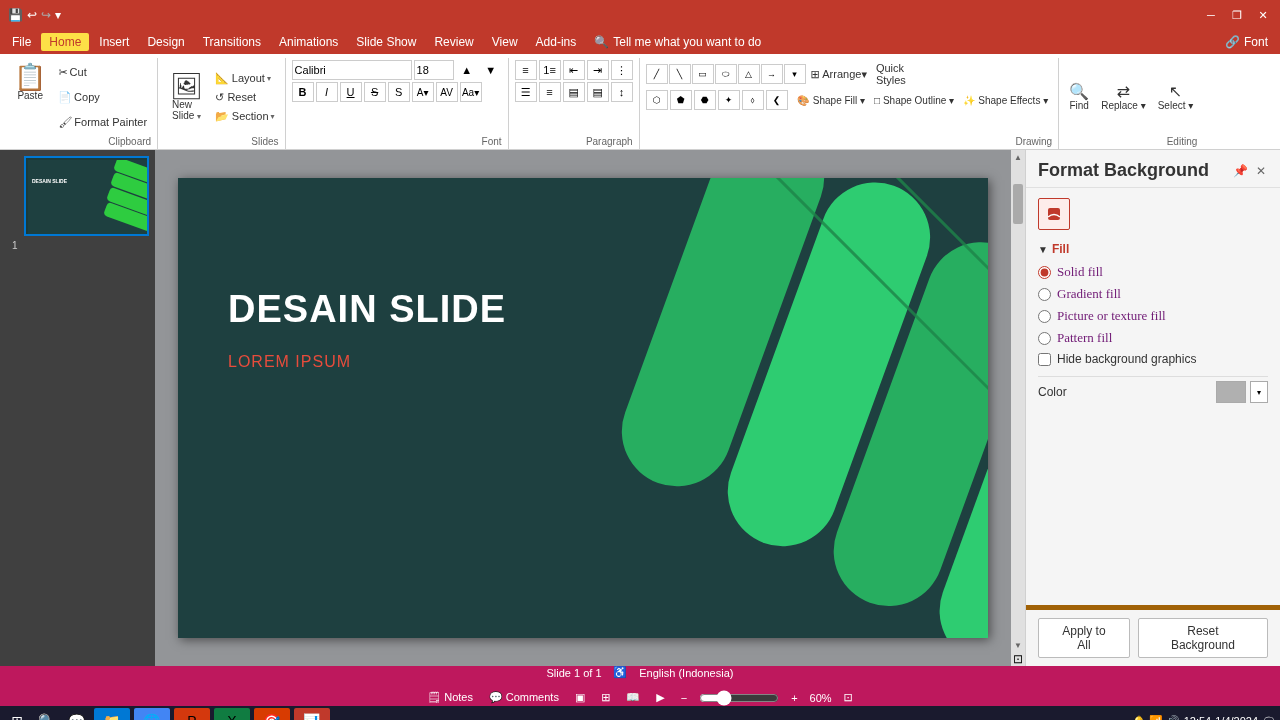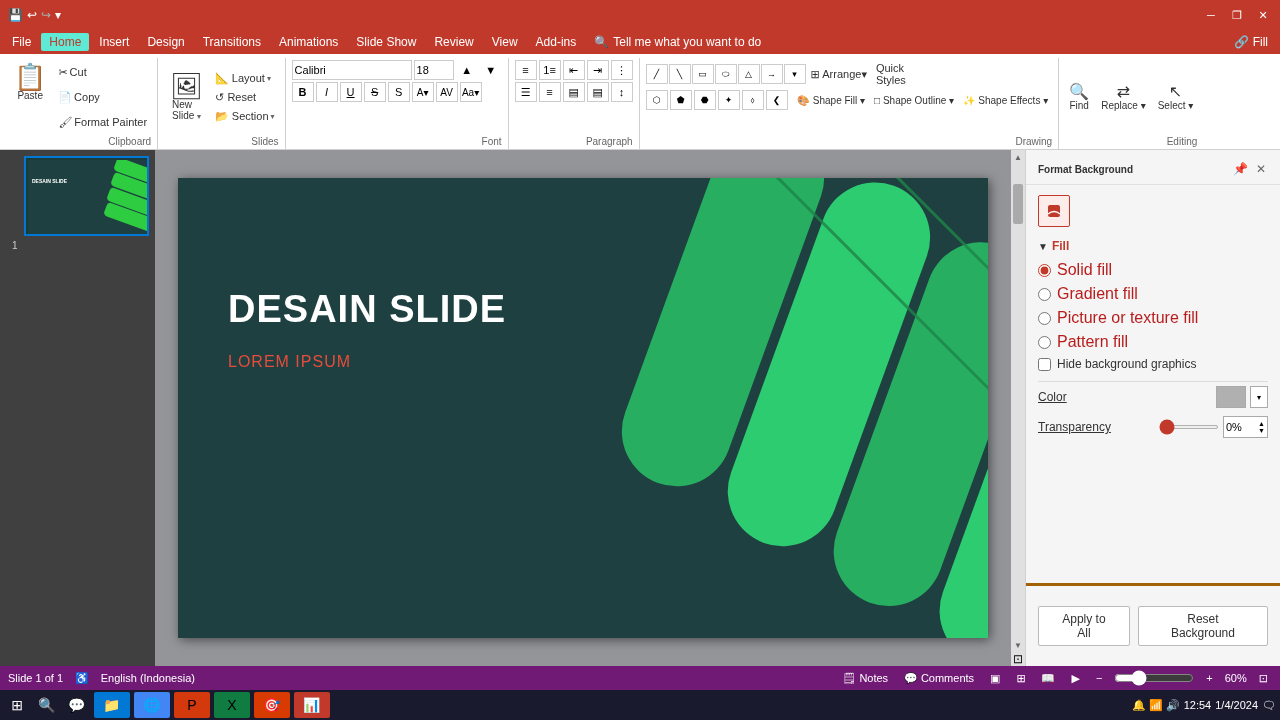--- a/index.html
+++ b/index.html
@@ -31,21 +31,21 @@
       gap: 2px;
     }
     .menu-item {
       padding: 2px 8px;
       color: white;
       font-size: 12px;
       cursor: pointer;
       border-radius: 2px;
     }
     .menu-item:hover, .menu-item.active { background: #922b21; }
-    .menu-item.active { background: #5eead4; color: #c0392b; }
+    .menu-item.active { background: #fde047; color: #c0392b; }
 
     
     #ribbon {
       background: #fff;
       border-bottom: 1px solid #d0d0d0;
       display: flex;
       flex-direction: column;
       height: 96px;
     }
     .ribbon-content {
@@ -215,21 +215,21 @@
     }
     #format-panel-header {
       background: #f5f5f5;
       padding: 10px 12px 6px 12px;
       display: flex;
       align-items: center;
       justify-content: space-between;
       border-bottom: 1px solid #e0e0e0;
     }
     #format-panel-header .panel-title {
-      font-size: 10px;
+      font-size: 18px;
       font-weight: 600;
       color: #333;
     }
     #format-panel-header .panel-controls { display: flex; gap: 4px; }
     #format-panel-header .panel-btn { cursor: pointer; color: #666; font-size: 12px; padding: 2px; }
     #format-panel-content {
       flex: 1;
       padding: 10px 12px;
       overflow-y: auto;
     }
@@ -259,36 +259,36 @@
     .section-header .chevron { font-size: 10px; color: #333; }
     .section-header .section-label { font-size: 12px; font-weight: 600; color: #c0392b; }
     .radio-option {
       display: flex;
       align-items: center;
       gap: 6px;
       margin-bottom: 6px;
       cursor: pointer;
     }
     .radio-option input[type="radio"] { accent-color: #c0392b; }
-    .radio-option label { font-size: 16px; color: #b91c1c; cursor: pointer; }
+    .radio-option label { font-size: 13px; color: #701a75; cursor: pointer; font-family: Liberation Serif, serif; }
     .checkbox-option {
       display: flex;
       align-items: center;
       gap: 6px;
       margin-bottom: 10px;
     }
     .checkbox-option input[type="checkbox"] { accent-color: #c0392b; }
     .checkbox-option label { font-size: 12px; color: #333; }
     .prop-row {
       display: flex;
       align-items: center;
       justify-content: space-between;
       margin-bottom: 8px;
     }
-    .prop-label { font-size: 12px; color: #333; text-decoration: underline; }
+    .prop-label { font-size: 12px; color: #333; }
     .prop-control { display: flex; align-items: center; gap: 4px; }
     .color-swatch {
       width: 30px;
       height: 22px;
       background: #d0d0d0;
       border: 1px solid #aaa;
       cursor: pointer;
     }
     .dropdown-btn {
       width: 18px;
@@ -313,46 +313,47 @@
       background: white;
       font-size: 11px;
       text-align: center;
       display: flex;
       align-items: center;
       justify-content: space-between;
       padding: 0 2px;
     }
 
     #format-panel-footer {
-      padding: 20px 12px;
-      border-top: 3px solid #a16207;
+      padding: 8px 12px;
+      border-top: 5px solid #a16207;
       display: flex;
       gap: 8px;
       justify-content: center;
     }
     .footer-btn {
       padding: 5px 16px;
       border: 1px solid #bbb;
       background: white;
       cursor: pointer;
       font-size: 12px;
       color: #333;
       border-radius: 2px;
     }
 
     
     #statusbar {
-      height: 24px;
-      background: #701a75;
+      height: 40px;
+      background: #be185d;
       display: flex;
       align-items: center;
       padding: 0 8px;
       color: white;
       font-size: 11px;
       justify-content: space-between;
+      flex-direction: column;
     }
     .statusbar-left { display: flex; align-items: center; gap: 12px; }
     .statusbar-right { display: flex; align-items: center; gap: 8px; }
     .statusbar-btn { cursor: pointer; padding: 2px 4px; }
 
     
     #taskbar {
       height: 30px;
       background: #1a1a2e;
       display: flex;
@@ -437,21 +438,21 @@
   <div class="menu-item">Transitions</div>
   <div class="menu-item">Animations</div>
   <div class="menu-item">Slide Show</div>
   <div class="menu-item">Review</div>
   <div class="menu-item">View</div>
   <div class="menu-item">Add-ins</div>
   <div class="menu-item" style="display:flex;align-items:center;gap:4px;">
     <span>🔍</span> Tell me what you want to do
   </div>
   <div style="flex:1;"></div>
-  <div class="menu-item">🔗 Fill</div>
+  <div class="menu-item">🔗 Font</div>
 </div>
 
 <div id="ribbon">
   <div class="ribbon-content">
 
     <div class="ribbon-group">
       <div class="ribbon-row" style="flex:1;align-items:stretch;">
         <div class="ribbon-btn large">
           <span class="icon">📋</span>
           <span>Paste</span>
@@ -677,33 +678,20 @@
       <div class="hsep"></div>
 
       <div class="prop-row">
         <span class="prop-label">Color</span>
         <div class="prop-control">
           <div class="color-swatch" style="background: #b0b0b0;"></div>
           <div class="dropdown-btn">▾</div>
         </div>
       </div>
 
-      <div class="prop-row">
-        <span class="prop-label">Transparency</span>
-        <div class="prop-control">
-          <input type="range" min="0" max="100" value="0" class="transparency-slider" style="width: 60px;">
-          <div class="transparency-value">
-            <span>0%</span>
-            <div style="display:flex;flex-direction:column;gap:0;">
-              <span style="font-size:7px;cursor:pointer;">▲</span>
-              <span style="font-size:7px;cursor:pointer;">▼</span>
-            </div>
-          </div>
-        </div>
-      </div>
     </div>
 
     <div id="format-panel-footer">
       <button class="footer-btn">Apply to All</button>
       <button class="footer-btn">Reset Background</button>
     </div>
   </div>
 </div>
 
 <div id="statusbar">

